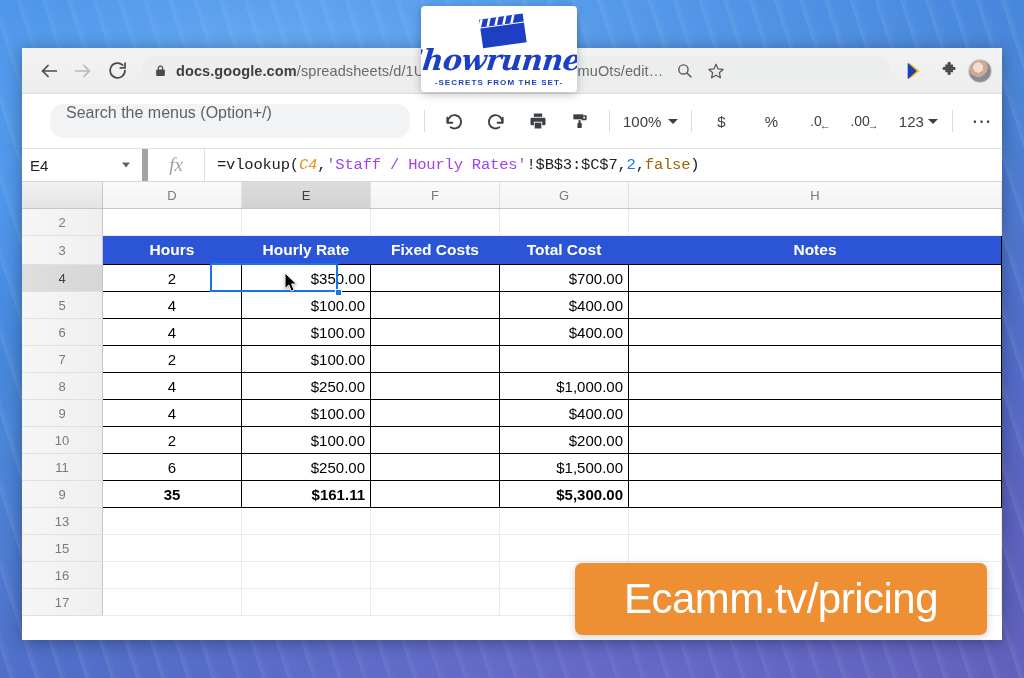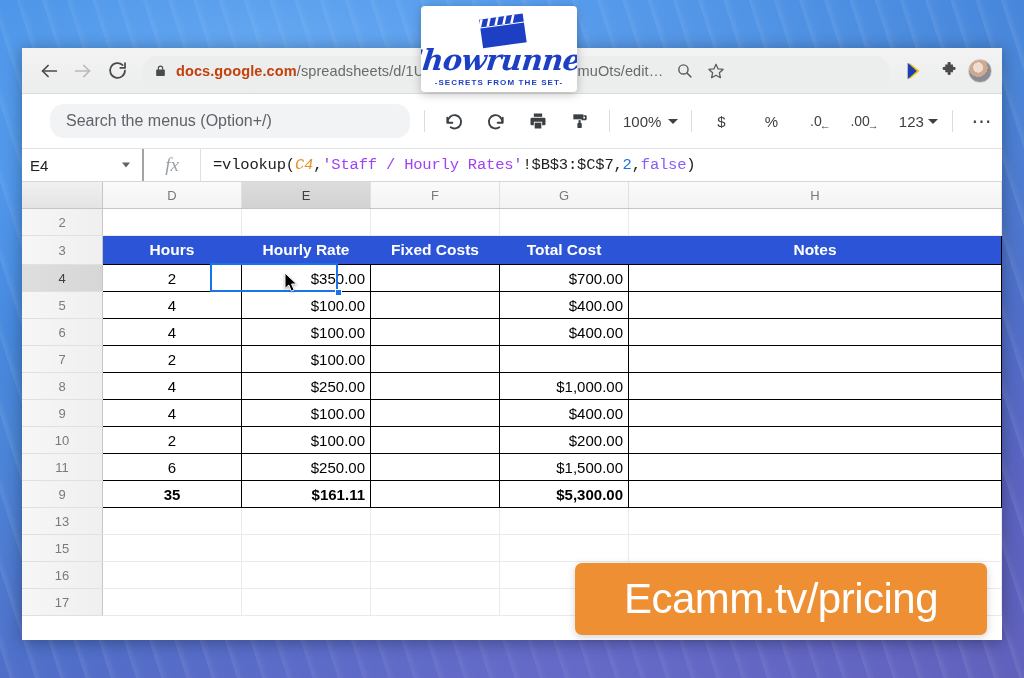--- a/index.html
+++ b/index.html
@@ -93,21 +93,21 @@
     min-width: 0;
   }
   .lock-icon { flex: 0 0 auto; margin-right: 9px; color:#4b4b4b; display:flex; }
   .url-text {
     font-size: 14.5px;
     color: #6a6a6a;
     white-space: nowrap;
     overflow: hidden;
     letter-spacing: .1px;
   }
-  .url-text .host { color: #c2410c; font-weight: 600; }
+  .url-text .host { color: #404040; font-weight: 600; }
   .omni-actions { flex: 0 0 auto; display: flex; align-items: center; gap: 2px; margin-left: 6px; }
   .icon-btn {
     width: 30px; height: 30px;
     display:flex; align-items:center; justify-content:center;
     color:#5b5b5b;
   }
   .ext-icons { flex: 0 0 auto; display:flex; align-items:center; gap:4px; padding-left: 4px; }
   .avatar {
     width: 24px; height: 24px; border-radius: 50%;
     background: radial-gradient(circle at 42% 34%, #f0ddd0 0 26%, #cfa98f 27% 48%, #8b8b93 49% 100%);
@@ -124,21 +124,20 @@
     align-items: center;
     padding: 0 14px 0 28px;
     box-sizing: border-box;
   }
   .menu-search {
     width: 360px;
     height: 34px;
     background: #f1f3f4;
     border-radius: 14px;
     display: flex;
-    align-items: center;
     padding: 0 16px;
     box-sizing: border-box;
     flex: 0 0 auto;
   }
   .menu-search .ph {
     font-size: 16px;
     color: #5f6368;
   }
   .tb-group { display: flex; align-items: center; gap: 2px; }
   .tb-btn {
@@ -178,21 +177,21 @@
     flex: 0 0 auto;
     position: relative;
   }
   .name-box .nb-caret {
     position: absolute; right: 12px; top: 50%; transform: translateY(-50%);
     width:0;height:0;border-left:4px solid transparent;border-right:4px solid transparent;border-top:5px solid #5f6368;
   }
   .fx-cell {
     width: 56px;
     display:flex; align-items:center; justify-content:center;
-    border-left: 2px solid #a3a3a3;
+    border-left: 6px solid #a3a3a3;
     border-right: 1px solid #e0e0e0;
     font-family: "Liberation Serif", serif;
     font-style: italic;
     font-size: 19px;
     color: #9aa0a6;
     flex: 0 0 auto;
   }
   .formula-input {
     flex: 1 1 auto;
     display: flex; align-items: center;
@@ -200,21 +199,21 @@
     font-family: "Liberation Mono", monospace;
     font-size: 15.5px;
     color: #202124;
     letter-spacing: -.2px;
     white-space: nowrap;
     overflow: hidden;
   }
   .f-ref  { color: #e8912d; font-style: italic; }
   .f-str  { color: #a142f4; }
   .f-num  { color: #1a73e8; }
-  .f-bool { color: #8b5cf6; }
+  .f-bool { color: #a16207; }
 
   
   .grid-wrap {
     position: relative;
     height: 460px;
     background: #fff;
     overflow: hidden;
   }
   table.grid {
     border-collapse: collapse;

